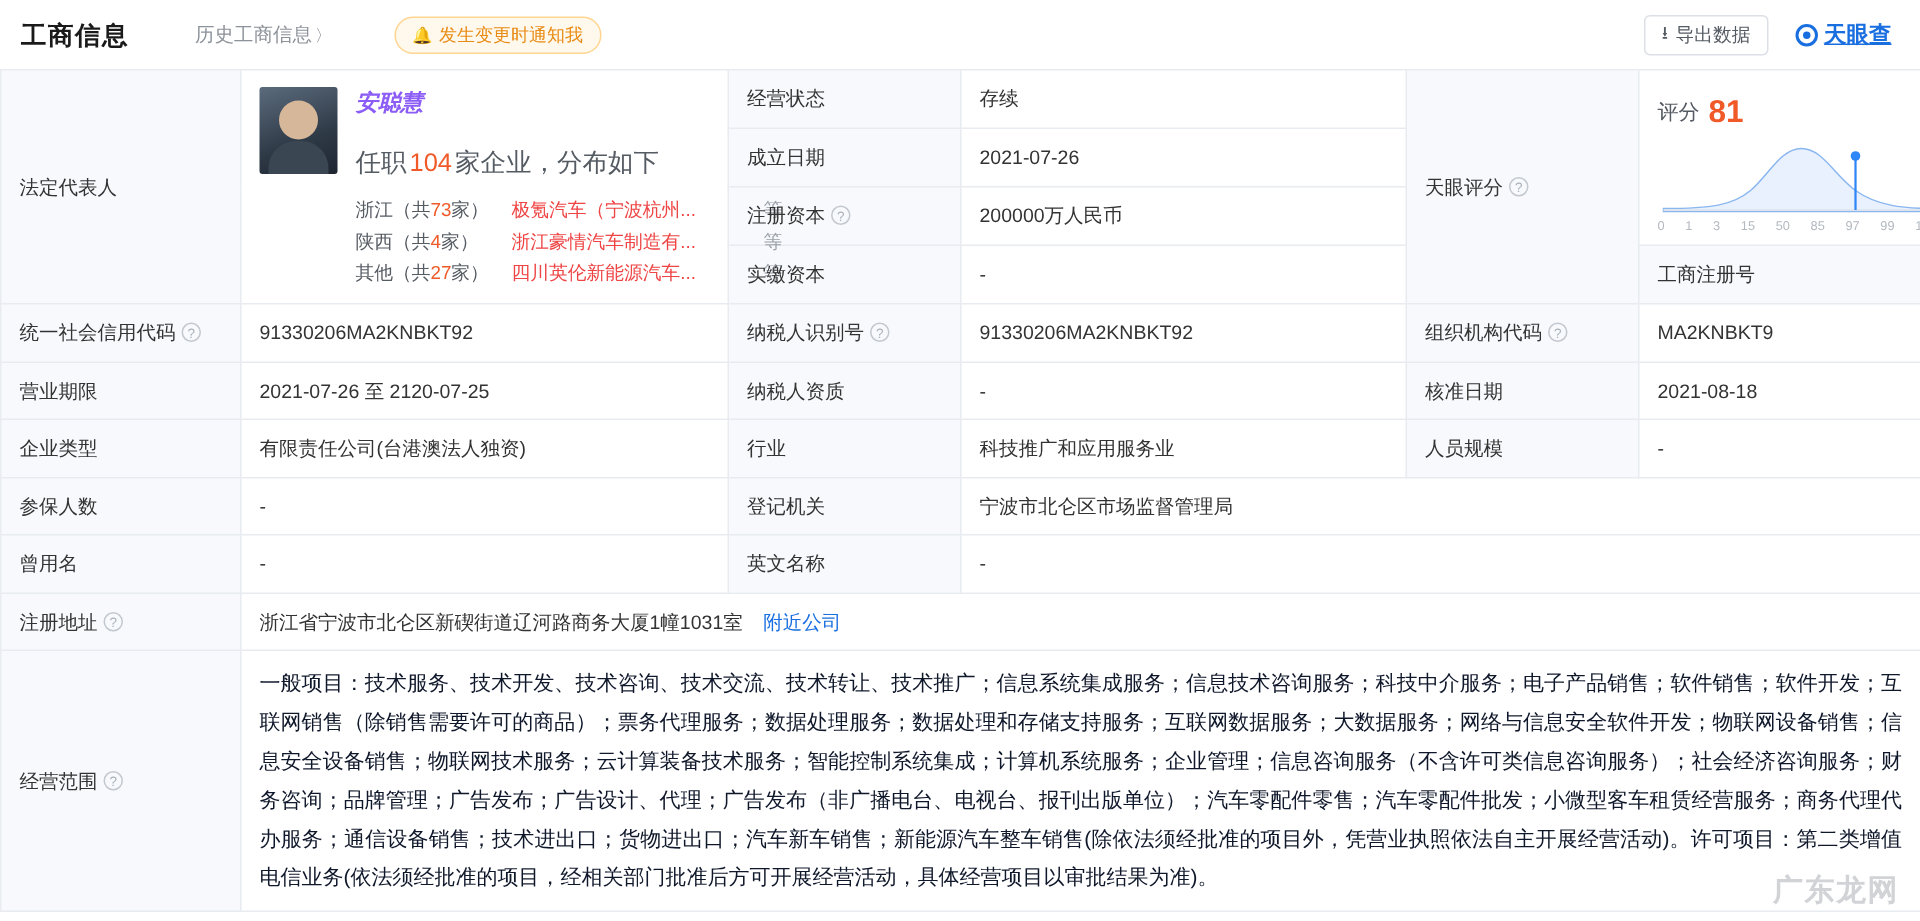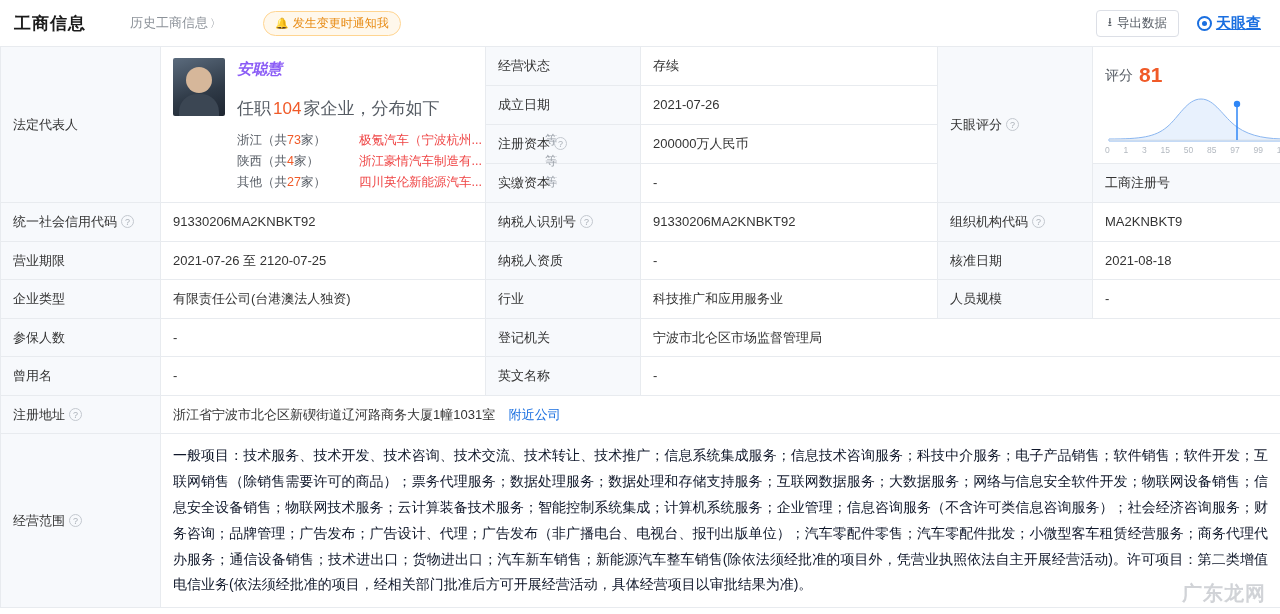--- a/index.html
+++ b/index.html
@@ -161,21 +161,21 @@
   .rep-name {
     color: #8b5cf6;
     font-size: 15px;
     font-weight: bold;
     cursor: pointer;
     font-style: italic;
   }
   .rep-line2 { font-size: 17px; color: #555b63; margin-top: 15px; }
   .rep-line2 .num { color: #f05a28; padding: 0 2px; }
   .rep-table { margin-top: 9px; font-size: 12.5px; }
-  .rep-row { display: flex; align-items: center; line-height: 21px; gap: 18px; }
+  .rep-row { display: flex; align-items: center; line-height: 21px; }
   .rep-reg { width: 104px; color: #555b63; flex: 0 0 104px; }
   .rep-reg .cnum { color: #f05a28; }
   .rep-comp {
     width: 168px;
     flex: 0 0 168px;
     color: #ef4444;
     overflow: hidden;
     text-overflow: ellipsis;
     white-space: nowrap;
     cursor: pointer;

